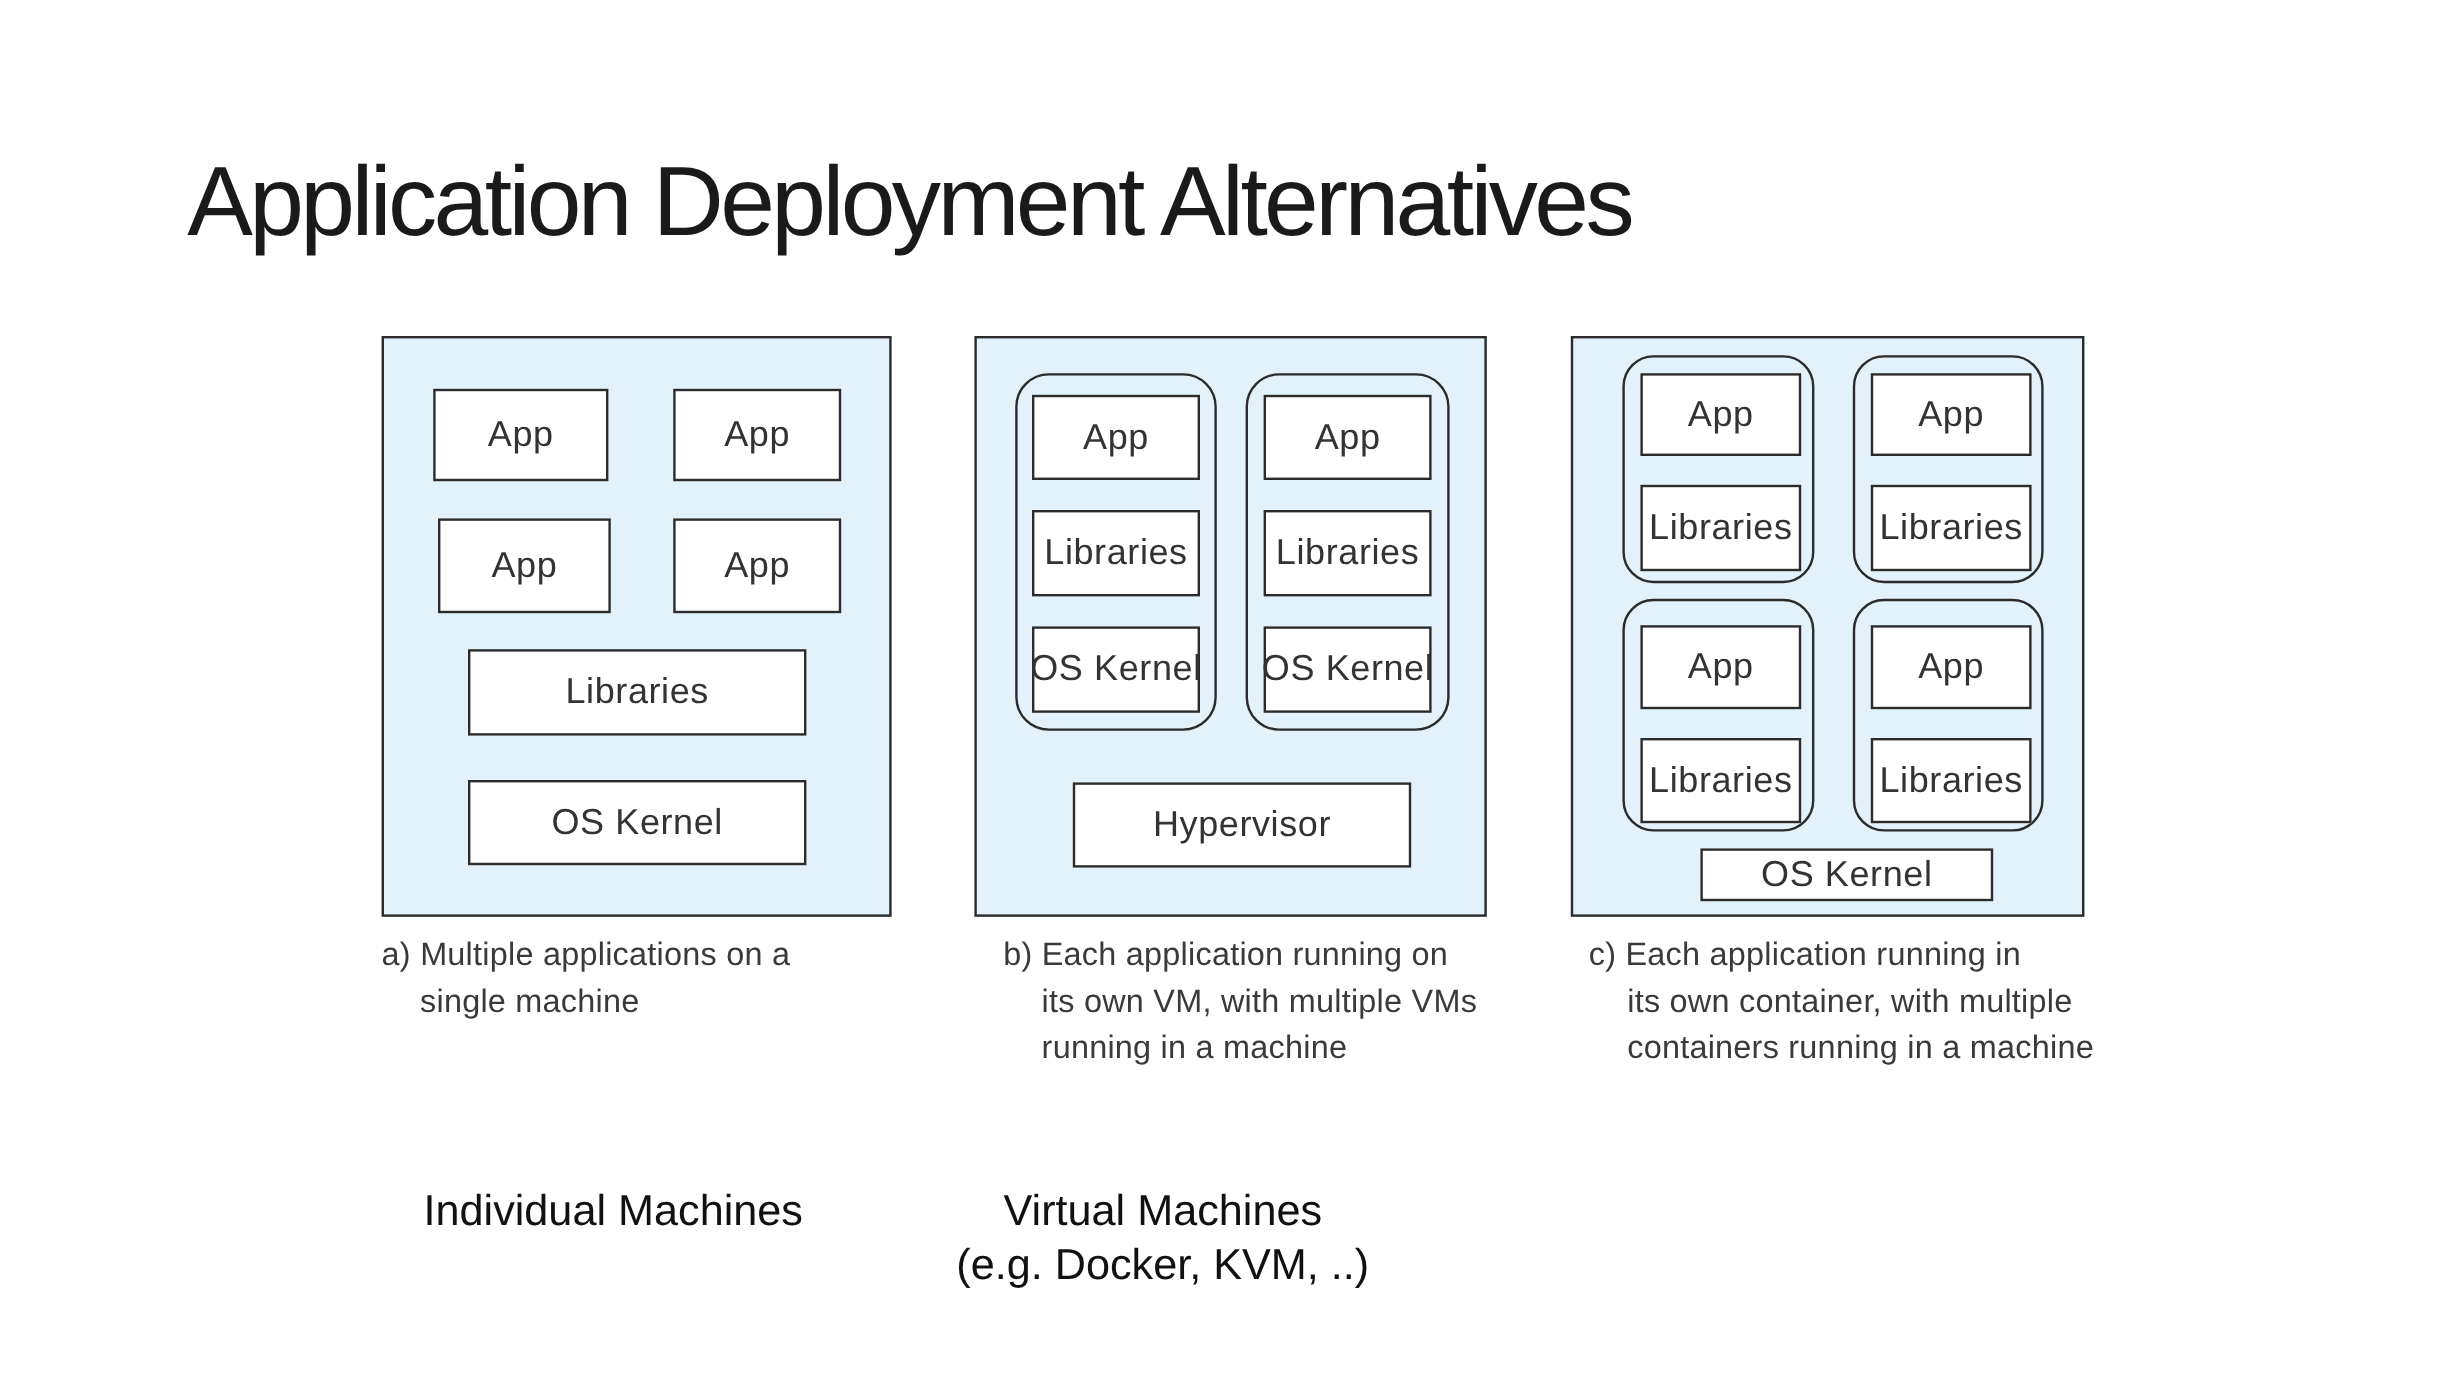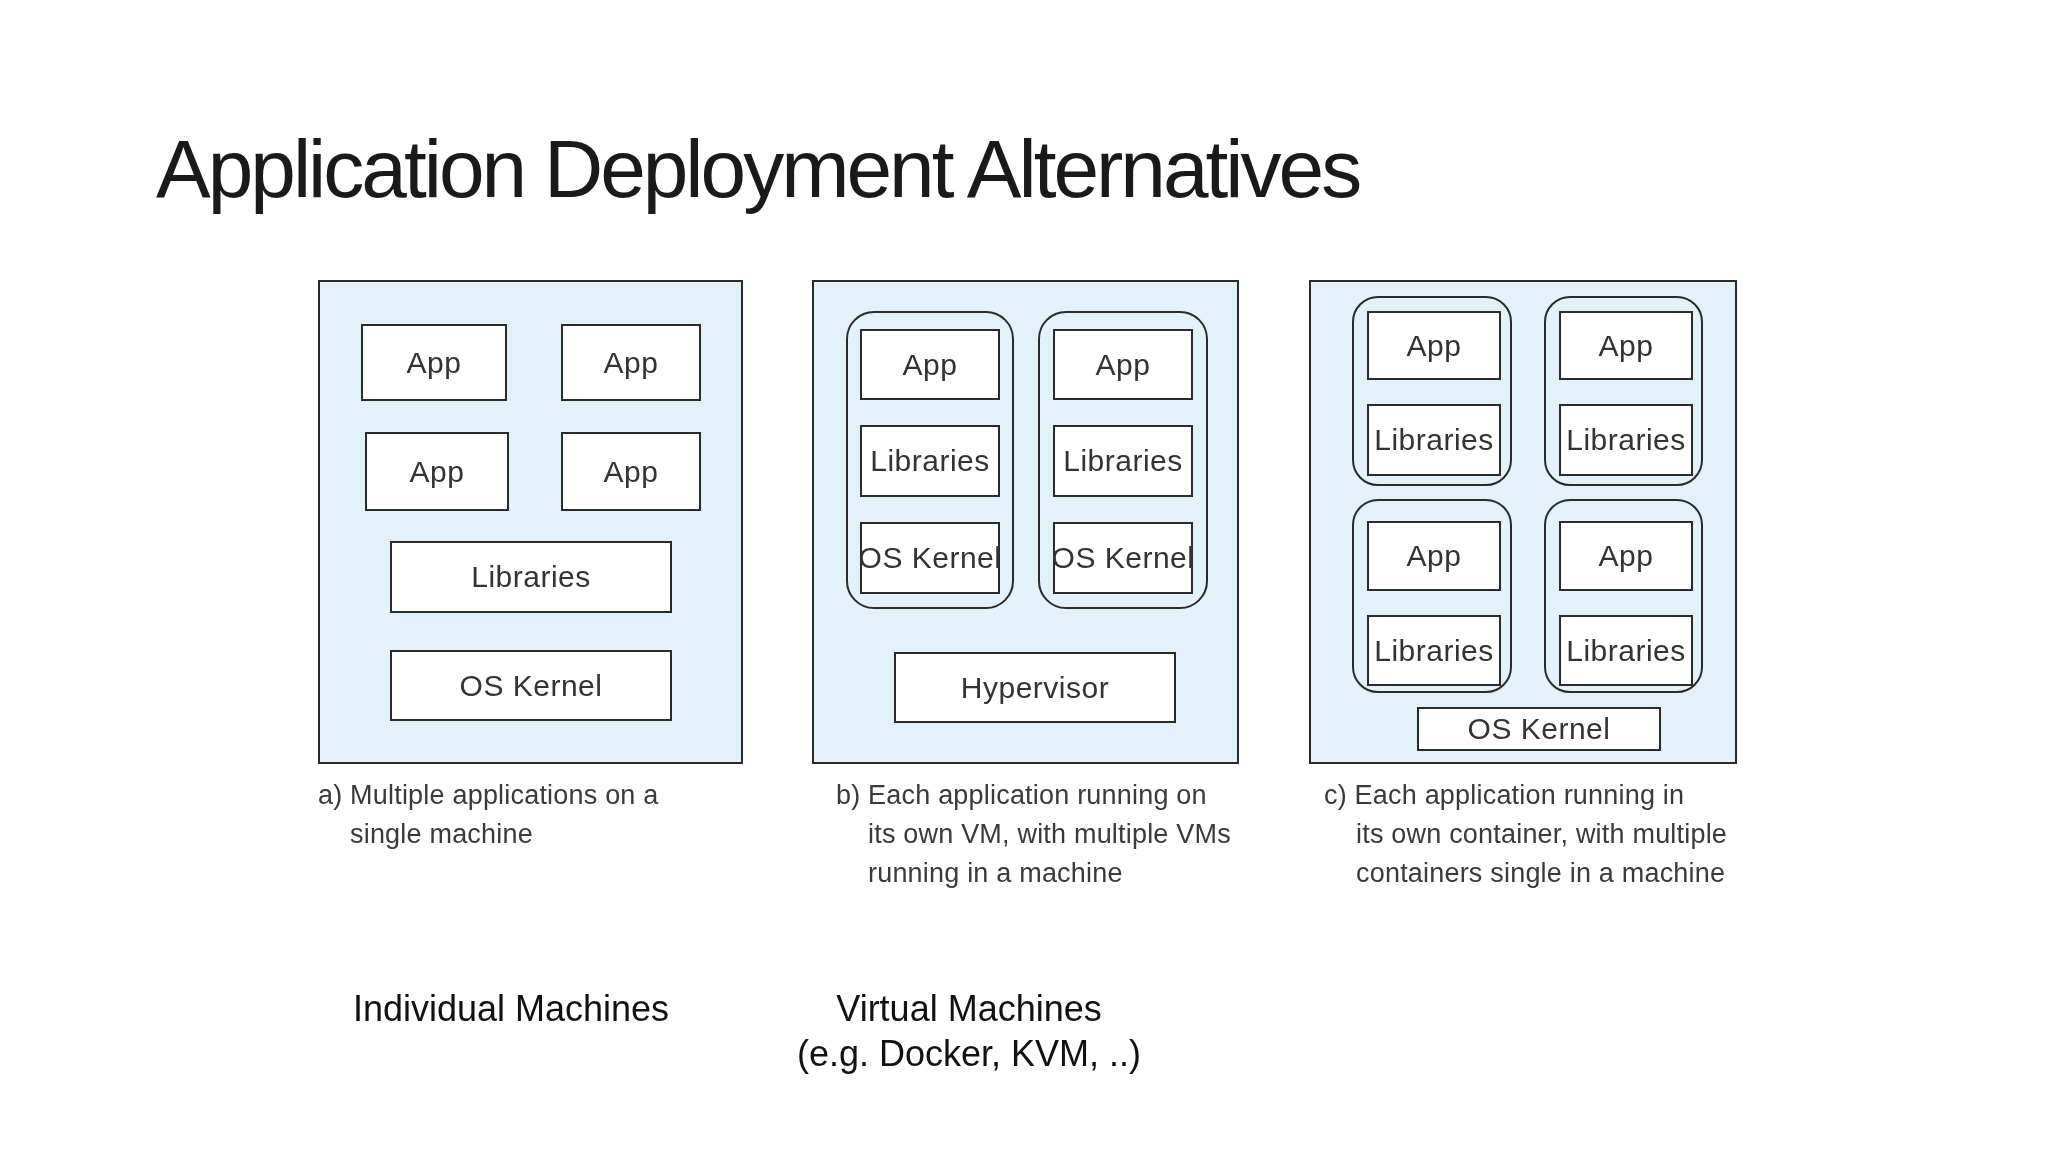--- a/index.html
+++ b/index.html
@@ -141,21 +141,21 @@
     <div class="cont">single machine</div>
   </div>
   <div class="caption" id="caption-b">
     <div>b) Each application running on</div>
     <div class="cont">its own VM, with multiple VMs</div>
     <div class="cont">running in a machine</div>
   </div>
   <div class="caption" id="caption-c">
     <div>c) Each application running in</div>
     <div class="cont">its own container, with multiple</div>
-    <div class="cont">containers single in a machine</div>
+    <div class="cont">containers running in a machine</div>
   </div>
 
   <div class="footer-label" id="footer-1">
     <div>Individual Machines</div>
   </div>
   <div class="footer-label" id="footer-2">
     <div>Virtual Machines</div>
     <div>(e.g. Docker, KVM, ..)</div>
   </div>
 

